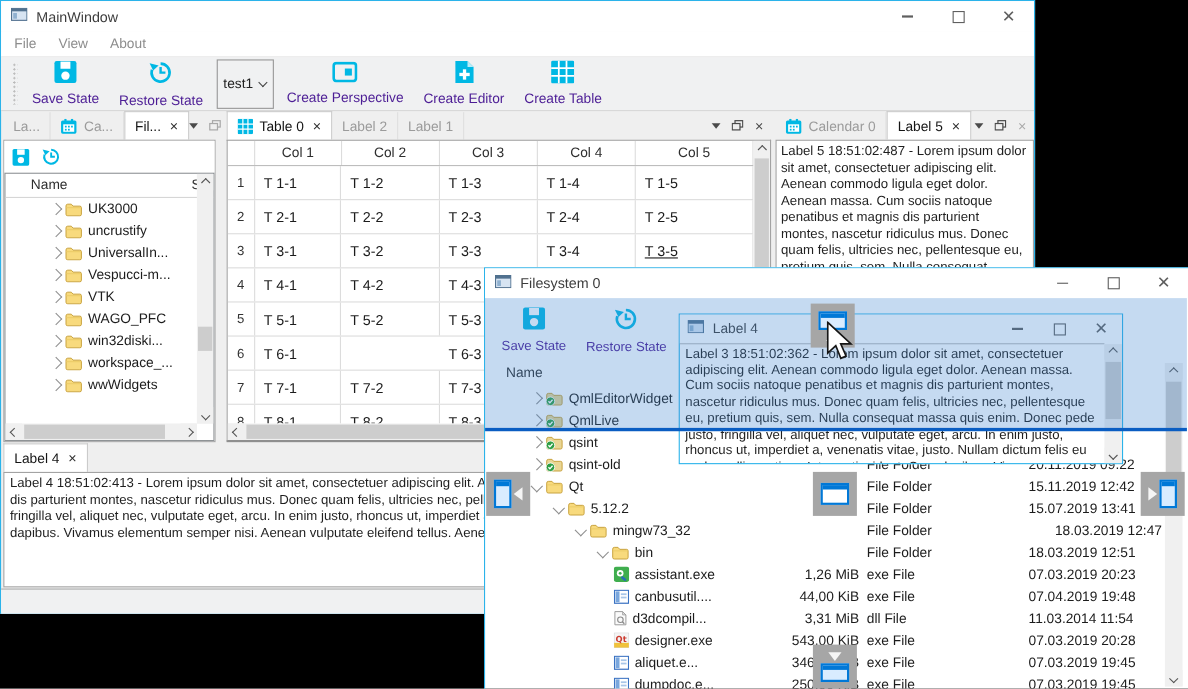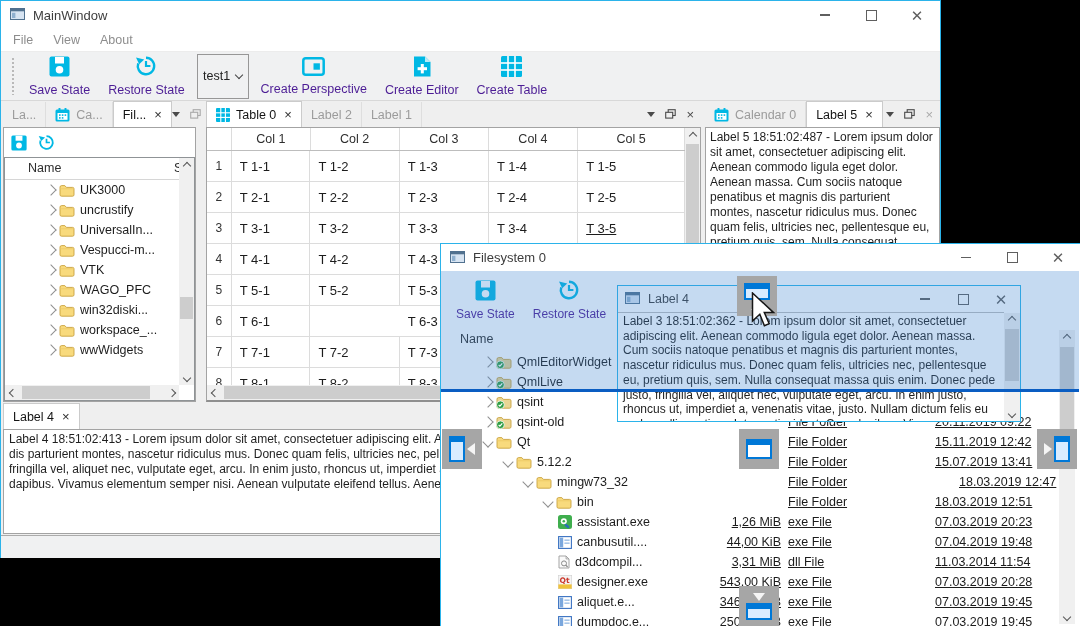--- a/index.html
+++ b/index.html
@@ -68,21 +68,21 @@
   .irect::before{content:"";position:absolute;top:0;left:0;right:0;height:4px;background:var(--blue);}
   .irect.h{width:26px;height:17px;}
   .irect.v{width:16px;height:26px;}
   .irect.c{width:26px;height:20px;background:#fff;}
   .iar{width:0;height:0;}
   .iar.left{border-top:6px solid transparent;border-bottom:6px solid transparent;border-right:8px solid #f5f5f5;}
   .iar.right{border-top:6px solid transparent;border-bottom:6px solid transparent;border-left:8px solid #f5f5f5;}
   .iar.up{border-left:6px solid transparent;border-right:6px solid transparent;border-bottom:8px solid #f5f5f5;}
   .iar.down{border-left:6px solid transparent;border-right:6px solid transparent;border-top:8px solid #f5f5f5;}
   .mini-icons svg{display:block;}
-  .fs-col{position:absolute;font-size:12.5px;color:#1c1c1c;white-space:nowrap;text-decoration:underline;}
+  .fs-col{position:absolute;font-size:12.5px;color:#1c1c1c;white-space:nowrap;}
 </style>
 </head>
 <body>
 
 <div class="win" id="main-window" style="left:0;top:0;width:941px;height:558px;">
   <div class="titlebar">
     <span><svg width="15" height="12" viewBox="0 0 15 12">
           <rect x="0.5" y="0.5" width="14" height="11" fill="#d7e4f2" stroke="#51718f"></rect>
           <rect x="0.5" y="0.5" width="14" height="2.8" fill="#51718f"></rect>
           <rect x="2" y="4.8" width="3.4" height="5.2" fill="#8fb0cf"></rect>

